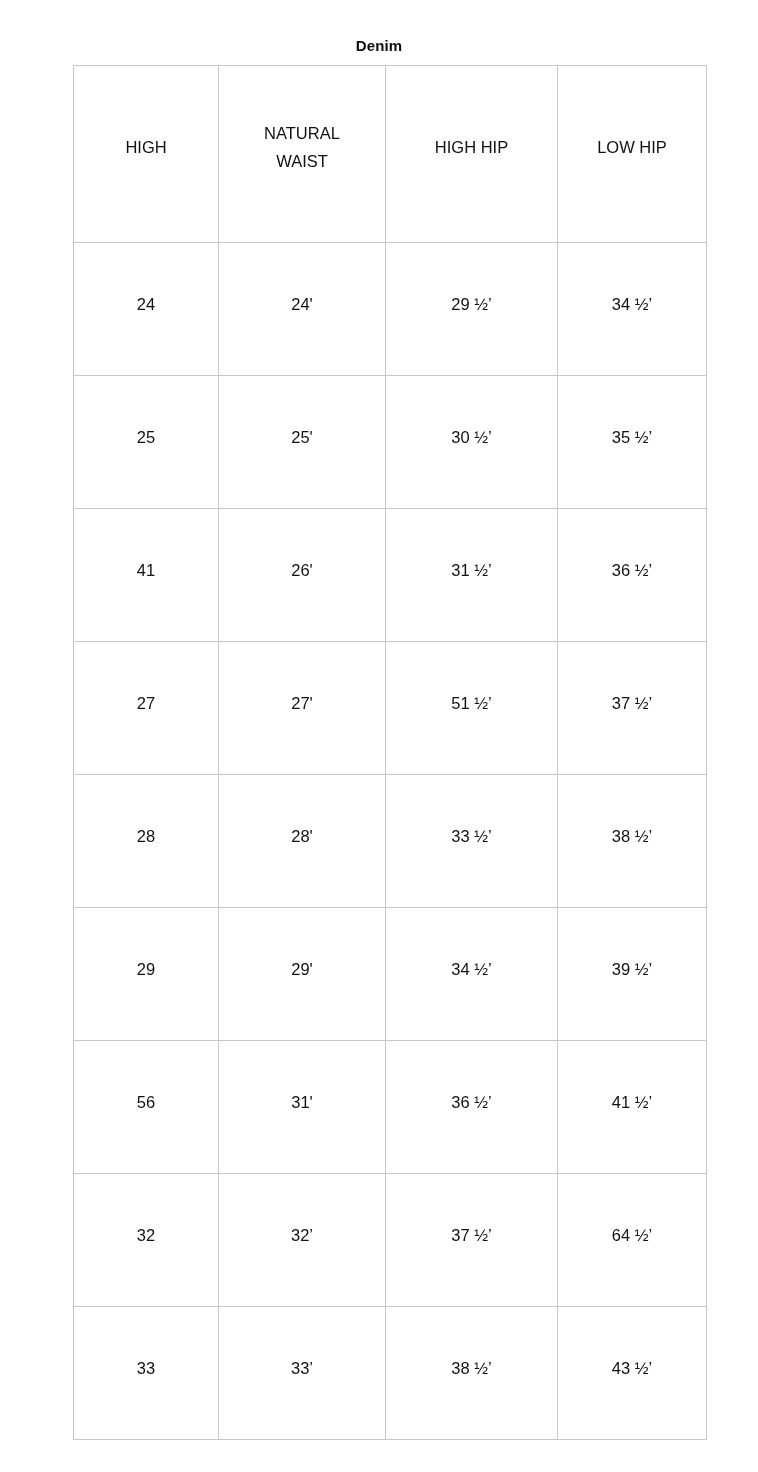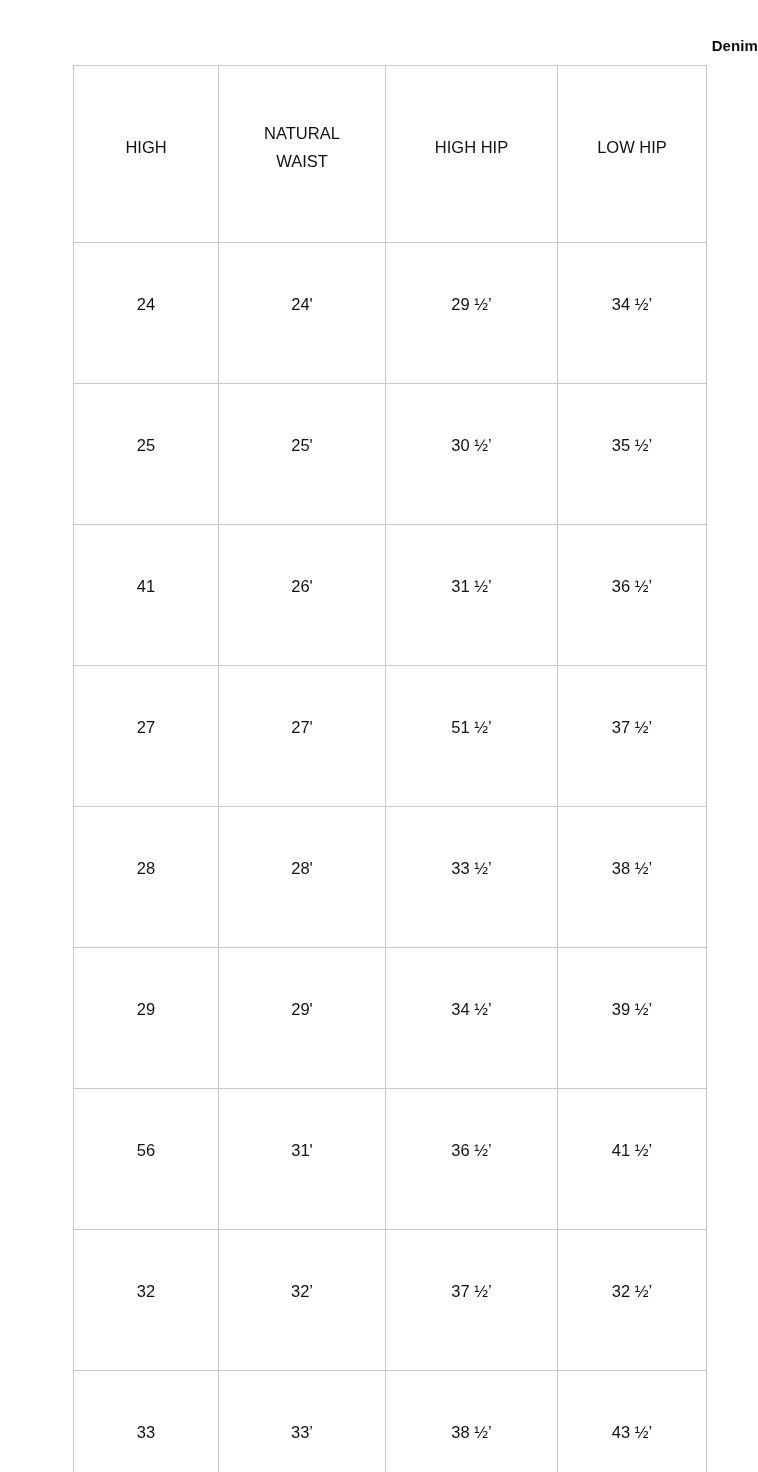--- a/index.html
+++ b/index.html
@@ -20,21 +20,21 @@
     width: 758px;
     height: 1472px;
     box-sizing: border-box;
   }
 
   .chart-title {
     position: absolute;
     left: 0;
     top: 36px;
     width: 758px;
-    text-align: right;
+    text-align: center;
     font-size: 15px;
     font-weight: bold;
     color: #0d0d0d;
     letter-spacing: 0.1px;
     line-height: 20px;
   }
 
   .size-table {
     position: absolute;
     left: 73px;
@@ -63,21 +63,21 @@
     height: 162px;
     font-size: 16.5px;
     line-height: 28px;
     padding-bottom: 14px;
   }
 
   .size-table tbody td {
     height: 122px;
     font-size: 16.5px;
     line-height: 22px;
-    padding-bottom: 18px;
+    padding-bottom: 10px;
   }
 
   .hdr-stack {
     display: block;
   }
   .hdr-stack span {
     display: block;
   }
 </style>
 </head>
@@ -159,21 +159,21 @@
       <tr>
         <td>56</td>
         <td>31'</td>
         <td>36 ½’</td>
         <td>41 ½’</td>
       </tr>
       <tr>
         <td>32</td>
         <td>32’</td>
         <td>37 ½’</td>
-        <td>32 ½’</td>
+        <td>64 ½’</td>
       </tr>
       <tr>
         <td>33</td>
         <td>33’</td>
         <td>38 ½’</td>
         <td>43 ½’</td>
       </tr>
     </tbody>
   </table>
 

